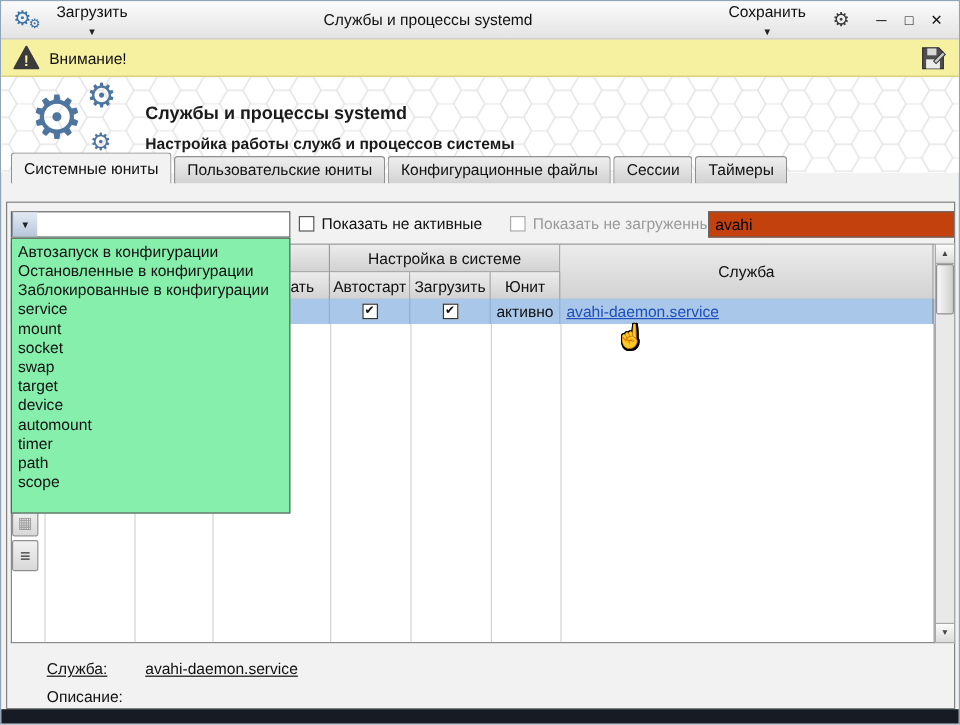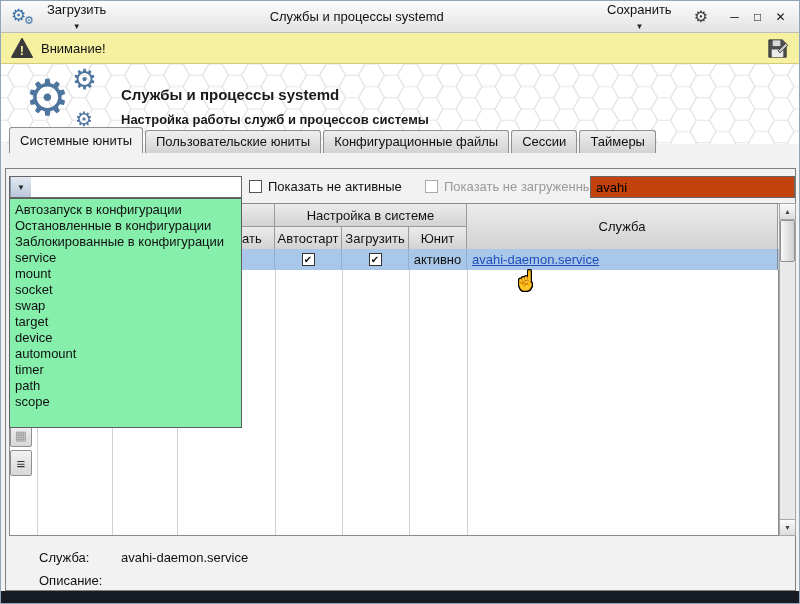--- a/index.html
+++ b/index.html
@@ -69,21 +69,21 @@
   .t1{top:423px;height:23px;color:#999;font-size:13px;}
   .t2{top:449px;height:26px;color:#333;font-size:15px;}
   
   .sbar{position:absolute;left:778px;top:202px;width:17px;height:333px;background:#e9e9e9;border:1px solid #a8a8a8;box-sizing:border-box;z-index:3;}
   .sbtn{position:absolute;left:0;width:15px;height:15px;background:linear-gradient(#fbfbfb,#dcdcdc);display:flex;align-items:center;justify-content:center;font-size:7px;color:#444;}
   .sbtn.up{top:0;border-bottom:1px solid #a8a8a8;}
   .sbtn.down{bottom:0;border-top:1px solid #a8a8a8;}
   .sthumb{position:absolute;left:0;top:16px;width:15px;height:42px;background:linear-gradient(90deg,#f8f8f8,#cfcfcf);border:1px solid #909090;box-sizing:border-box;border-radius:2px;}
   
   .foot{position:absolute;left:38px;display:flex;z-index:2;}
-  .f1{top:549px;}
+  .f1{top:549px;text-decoration:underline;}
   .f2{top:572px;}
   .flabel{width:82px;}
   
   .cursor{position:absolute;left:513px;top:268px;font-size:19px;color:#fff;z-index:60;
     text-shadow:-1px 0 0 #000,1px 0 0 #000,0 -1px 0 #000,0 1px 0 #000,-1px -1px 0 #000,1px 1px 0 #000,-1px 1px 0 #000,1px -1px 0 #000;}
   .bottombar{position:absolute;left:0;top:590px;width:100%;height:14px;background:#161b24;z-index:7;}
 </style>
 </head>
 <body>
 

